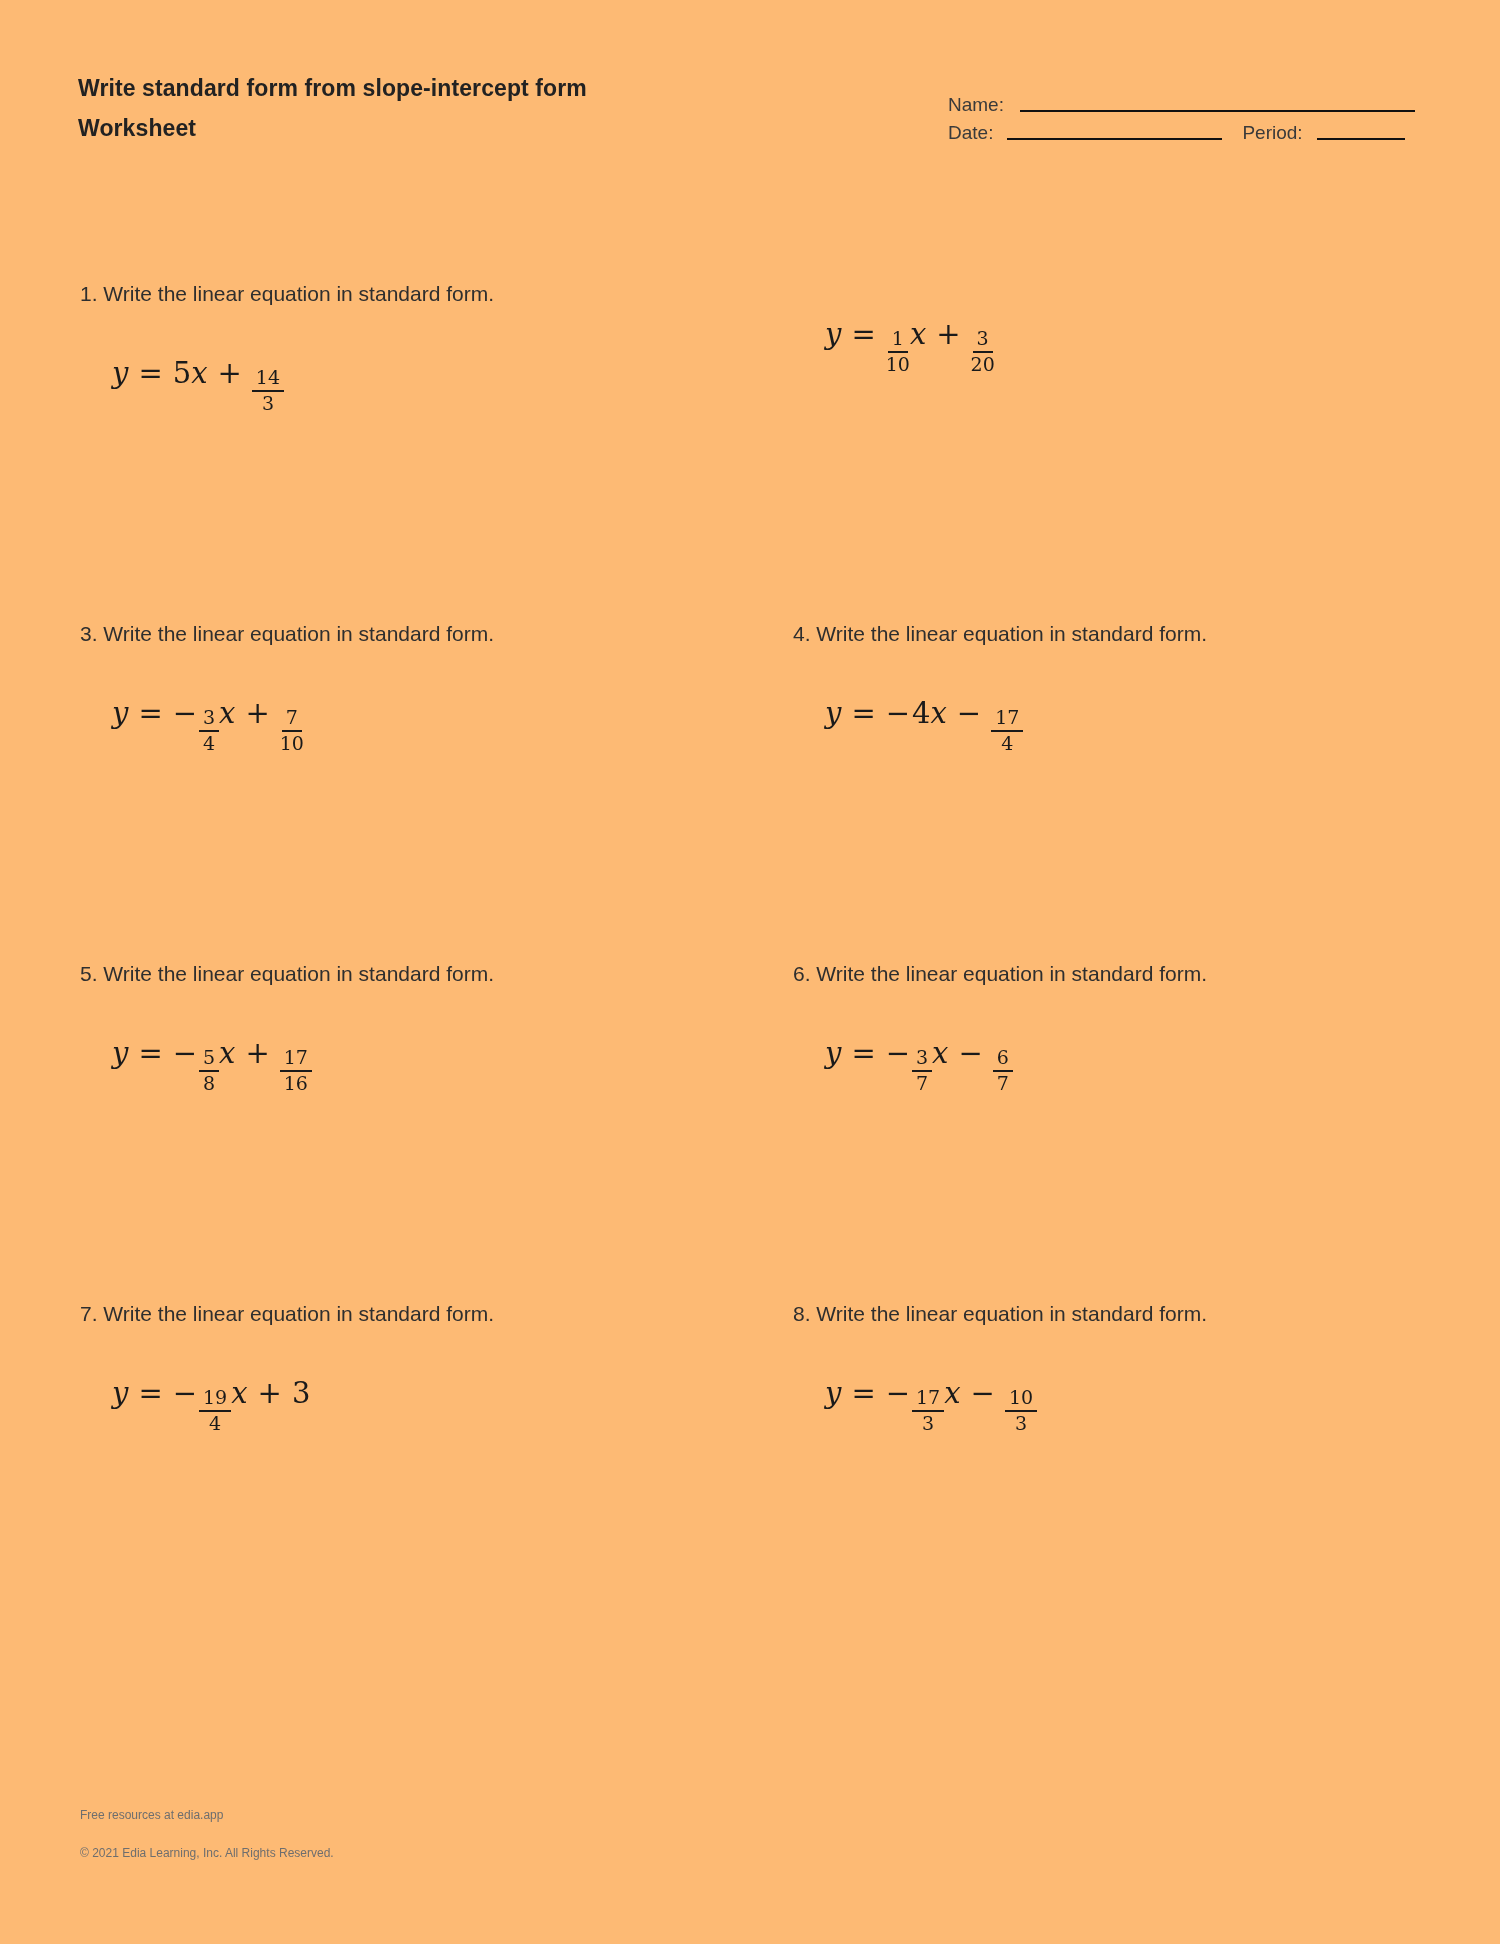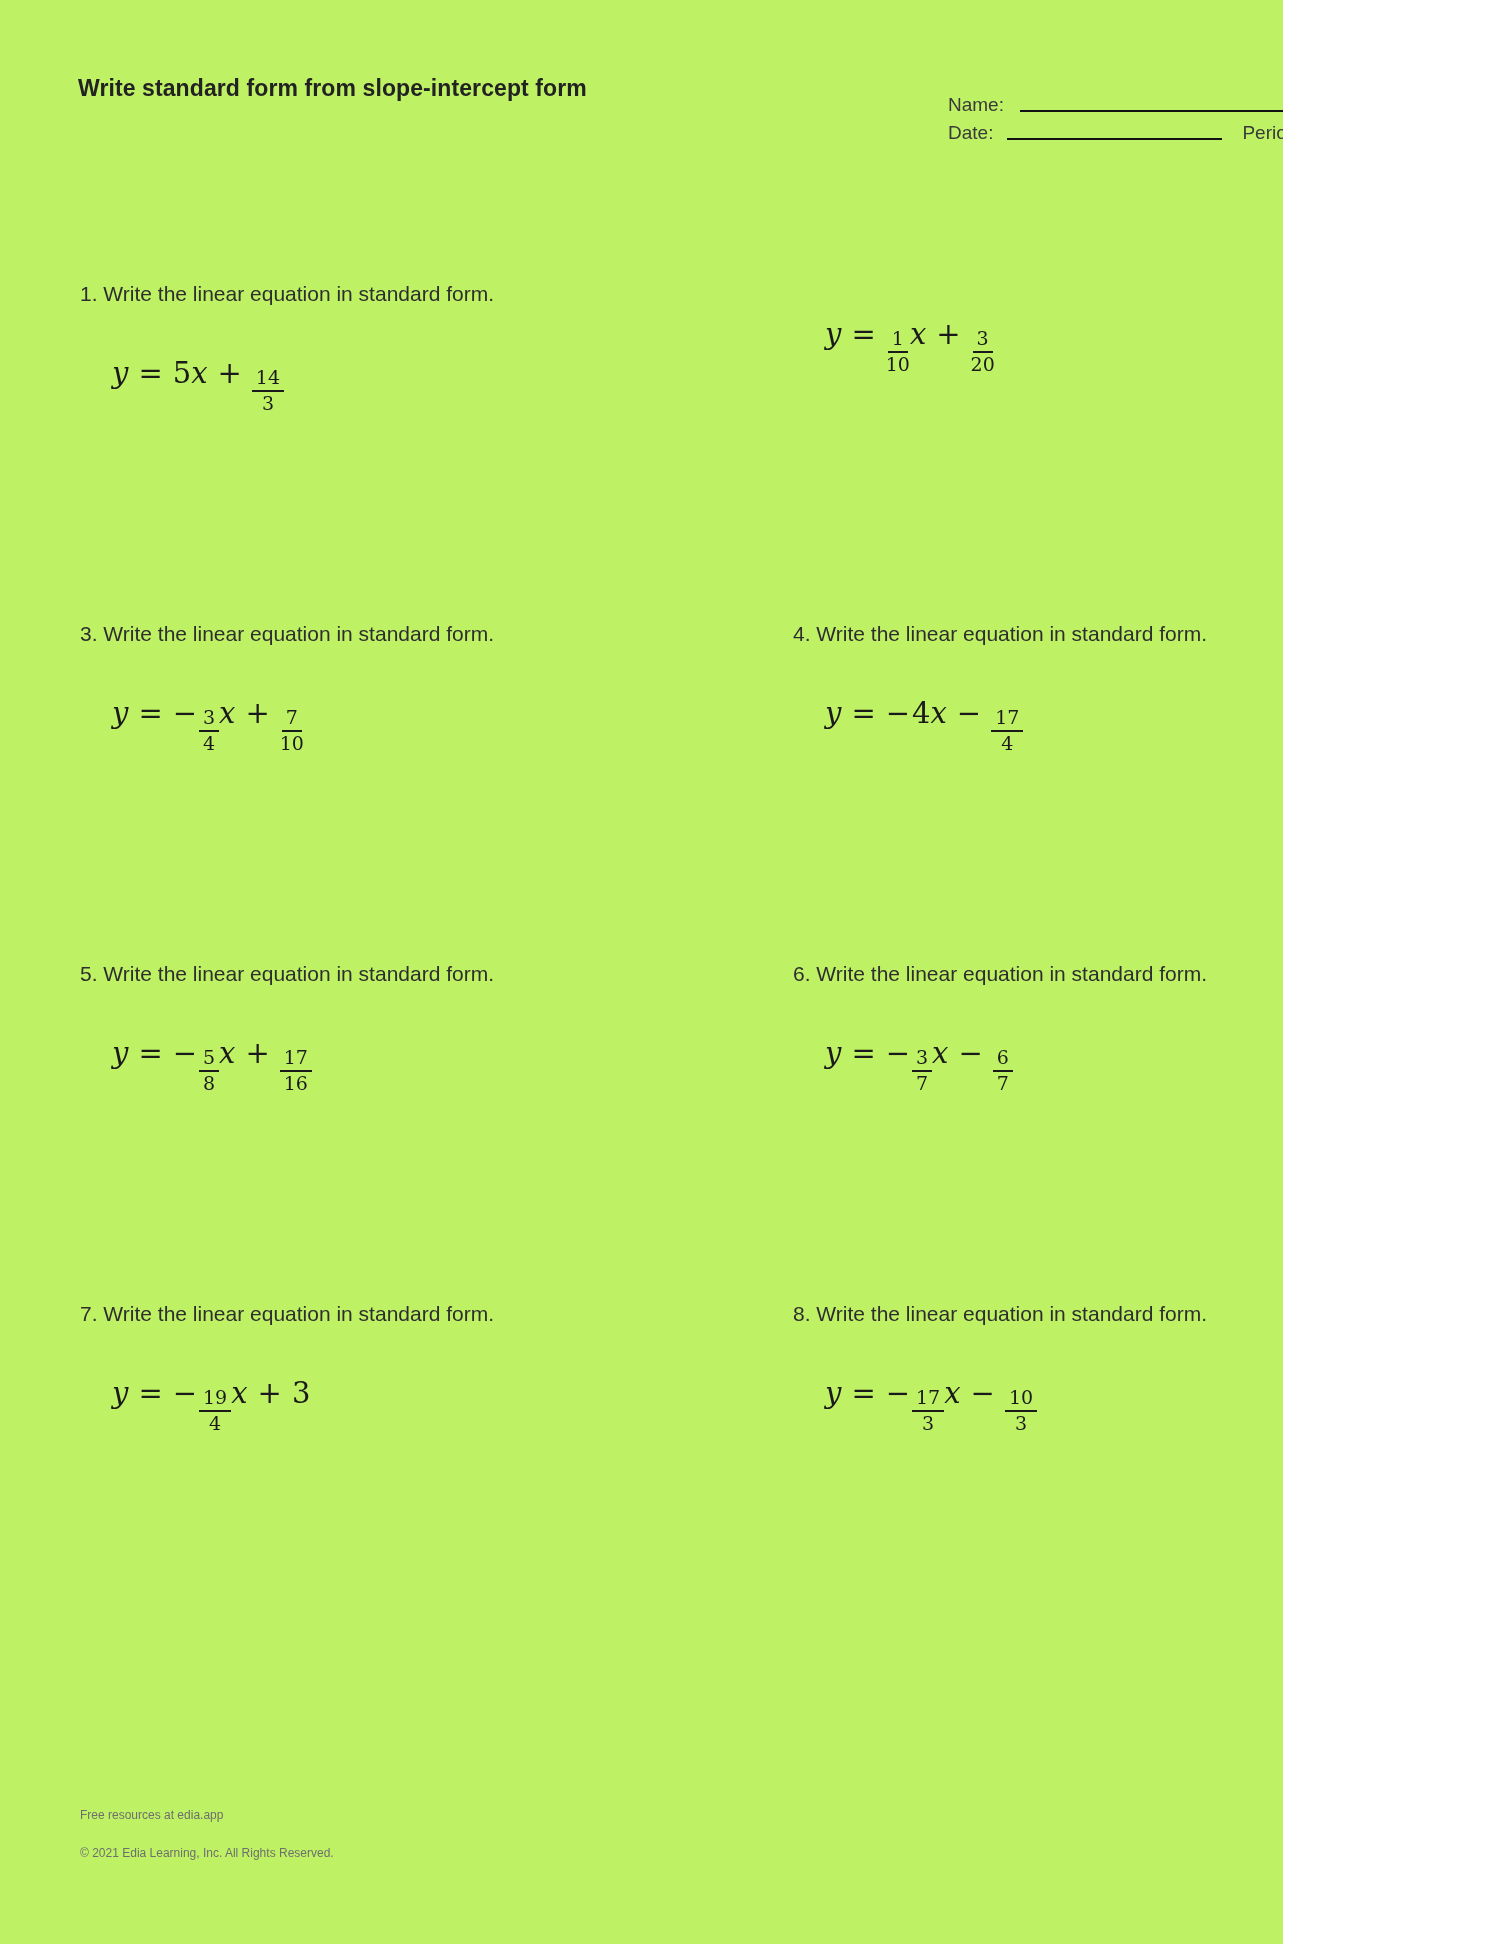--- a/index.html
+++ b/index.html
@@ -1,21 +1,21 @@
 <!DOCTYPE html>
 <html><head>
 <meta charset="utf-8">
 <style>
   * { margin: 0; padding: 0; box-sizing: border-box; }
   html, body { background: #ffffff; }
   .page {
     position: relative;
-    width: 1283px;
+    width: 1500px;
     height: 1944px;
-    background: #bef264;
+    background: #fdba74;
     font-family: "Liberation Sans", sans-serif;
     color: #2e2e2e;
     overflow: hidden;
   }
 
   
   .title-block {
     position: absolute;
     left: 78px;
     top: 68px;
@@ -100,20 +100,21 @@
     color: #6e6e6e;
   }
 </style>
 </head>
 <body>
 
 <div class="page">
 
   <div class="title-block">
     <div>Write standard form from slope-intercept form</div>
+    <div>Worksheet</div>
   </div>
 
   <div class="fields-block">
     <div class="field-row">
       <span class="field-label">Name:</span>
       <span class="rule rule-name"></span>
     </div>
     <div class="field-row">
       <span class="field-label">Date:</span>
       <span class="rule rule-date"></span>

